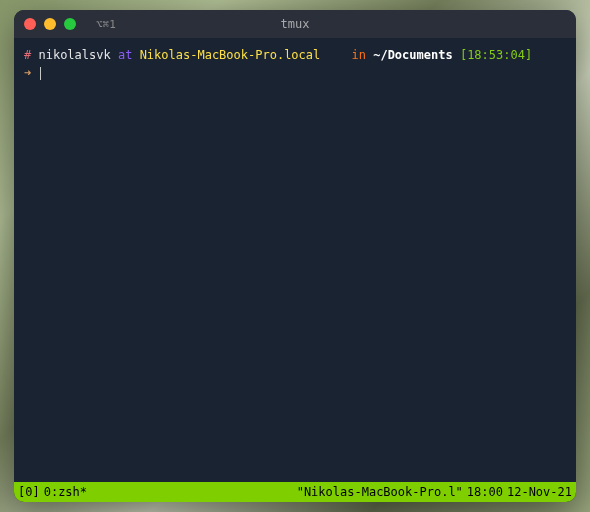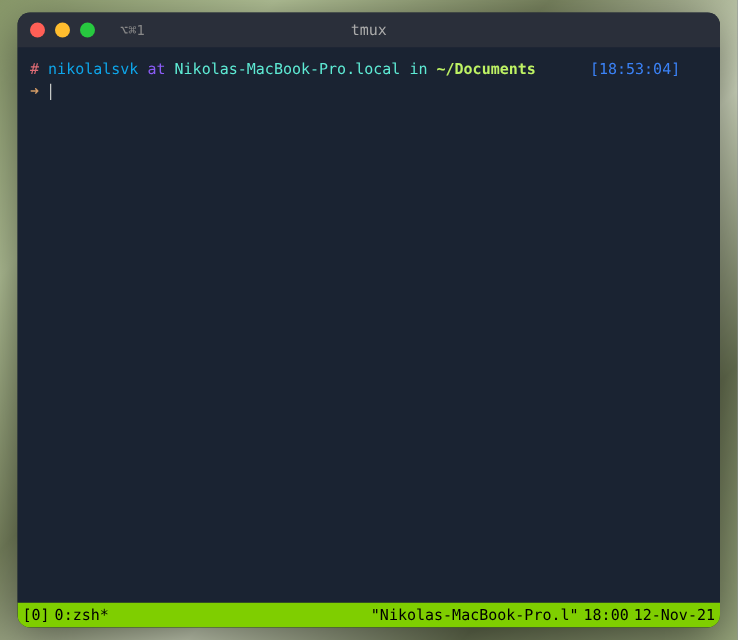--- a/index.html
+++ b/index.html
@@ -67,26 +67,26 @@
       padding: 8px 10px;
       font-size: 12px;
       line-height: 1.5;
       color: #c5c8c6;
       position: relative;
     }
     .prompt-line {
       white-space: nowrap;
     }
     .hash { color: #e06c75; }
-    .user { color: #0ea5e9; margin-top: 33px; }
+    .user { color: #e5e5e5; margin-top: 33px; }
     .at { color: #8b5cf6; }
-    .host { color: #5eead4; }
-    .in { color: #5eead4; }
-    .path { color: #bef264; font-weight: bold; }
-    .time { color: #3b82f6; margin-left: 36px; }
+    .host { color: #fde047; }
+    .in { color: #f97316; margin-left: 24px; }
+    .path { color: #ffffff; font-weight: bold; }
+    .time { color: #84cc16; }
     .arrow { color: #d19a66; }
     .cursor {
       display: inline-block;
       width: 1px;
       height: 13px;
       background: #c5c8c6;
       vertical-align: middle;
       margin-left: 2px;
     }
     .statusbar {

